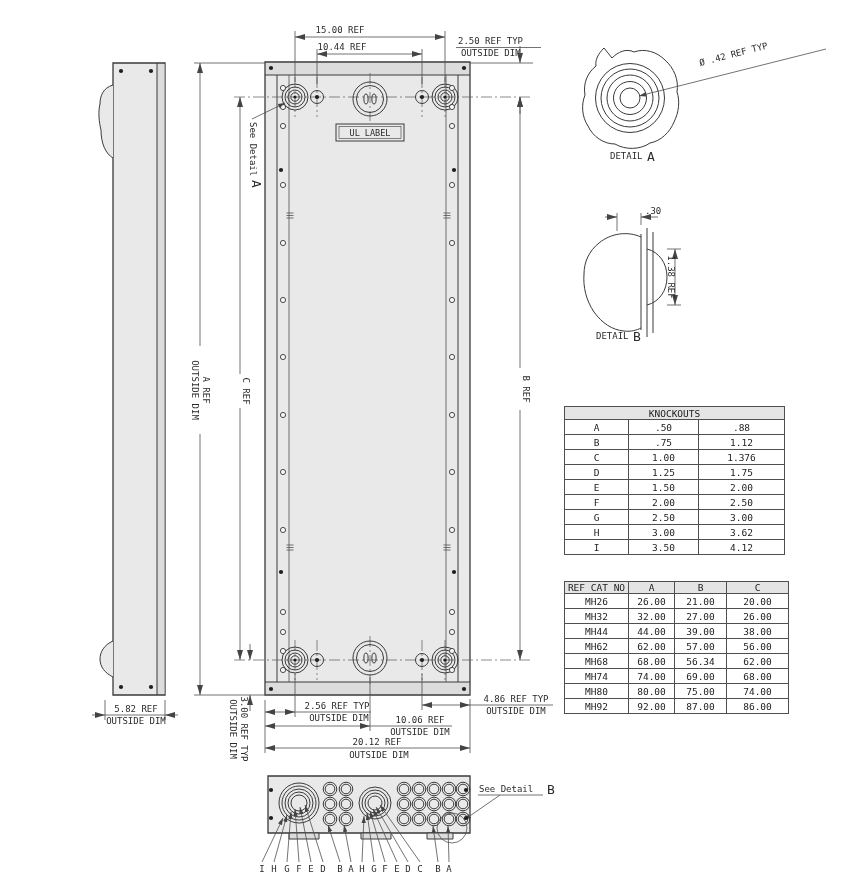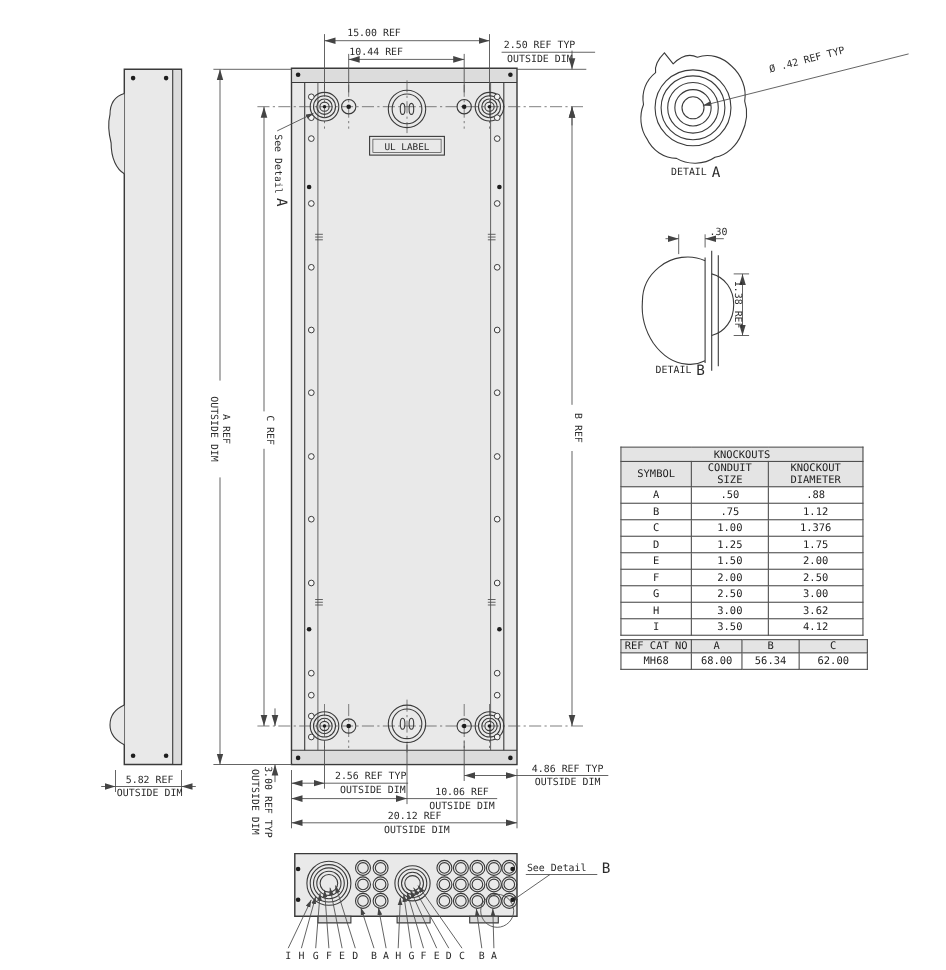--- a/index.html
+++ b/index.html
@@ -421,27 +421,20 @@
 <table id="knockouts-table" class="dwg-table">
   <colgroup>
         <col style="width:64px">
         <col style="width:70px">
         <col style="width:86px">
       </colgroup>
   <thead>
     <tr class="title-row">
           <th colspan="3">KNOCKOUTS</th>
         </tr>
-    <tr>
-      <th>SYMBOL</th>
-      <th>CONDUIT
-SIZE</th>
-      <th>KNOCKOUT
-DIAMETER</th>
-    </tr>
   </thead>
   <tbody>
         <tr>
           <td>A</td>
           <td>.50</td>
           <td>.88</td>
         </tr>
         <tr>
           <td>B</td>
           <td>.75</td>
@@ -495,20 +488,62 @@
   <thead>
     <tr>
       <th>REF CAT NO</th>
       <th>A</th>
       <th>B</th>
       <th>C</th>
     </tr>
   </thead>
   <tbody>
         <tr>
+          <td>MH26</td>
+          <td>26.00</td>
+          <td>21.00</td>
+          <td>20.00</td>
+        </tr>
+        <tr>
+          <td>MH32</td>
+          <td>32.00</td>
+          <td>27.00</td>
+          <td>26.00</td>
+        </tr>
+        <tr>
+          <td>MH44</td>
+          <td>44.00</td>
+          <td>39.00</td>
+          <td>38.00</td>
+        </tr>
+        <tr>
+          <td>MH62</td>
+          <td>62.00</td>
+          <td>57.00</td>
+          <td>56.00</td>
+        </tr>
+        <tr>
           <td>MH68</td>
           <td>68.00</td>
           <td>56.34</td>
           <td>62.00</td>
         </tr>
+        <tr>
+          <td>MH74</td>
+          <td>74.00</td>
+          <td>69.00</td>
+          <td>68.00</td>
+        </tr>
+        <tr>
+          <td>MH80</td>
+          <td>80.00</td>
+          <td>75.00</td>
+          <td>74.00</td>
+        </tr>
+        <tr>
+          <td>MH92</td>
+          <td>92.00</td>
+          <td>87.00</td>
+          <td>86.00</td>
+        </tr>
       </tbody>
 </table>
 </div>
 
 </body></html>

